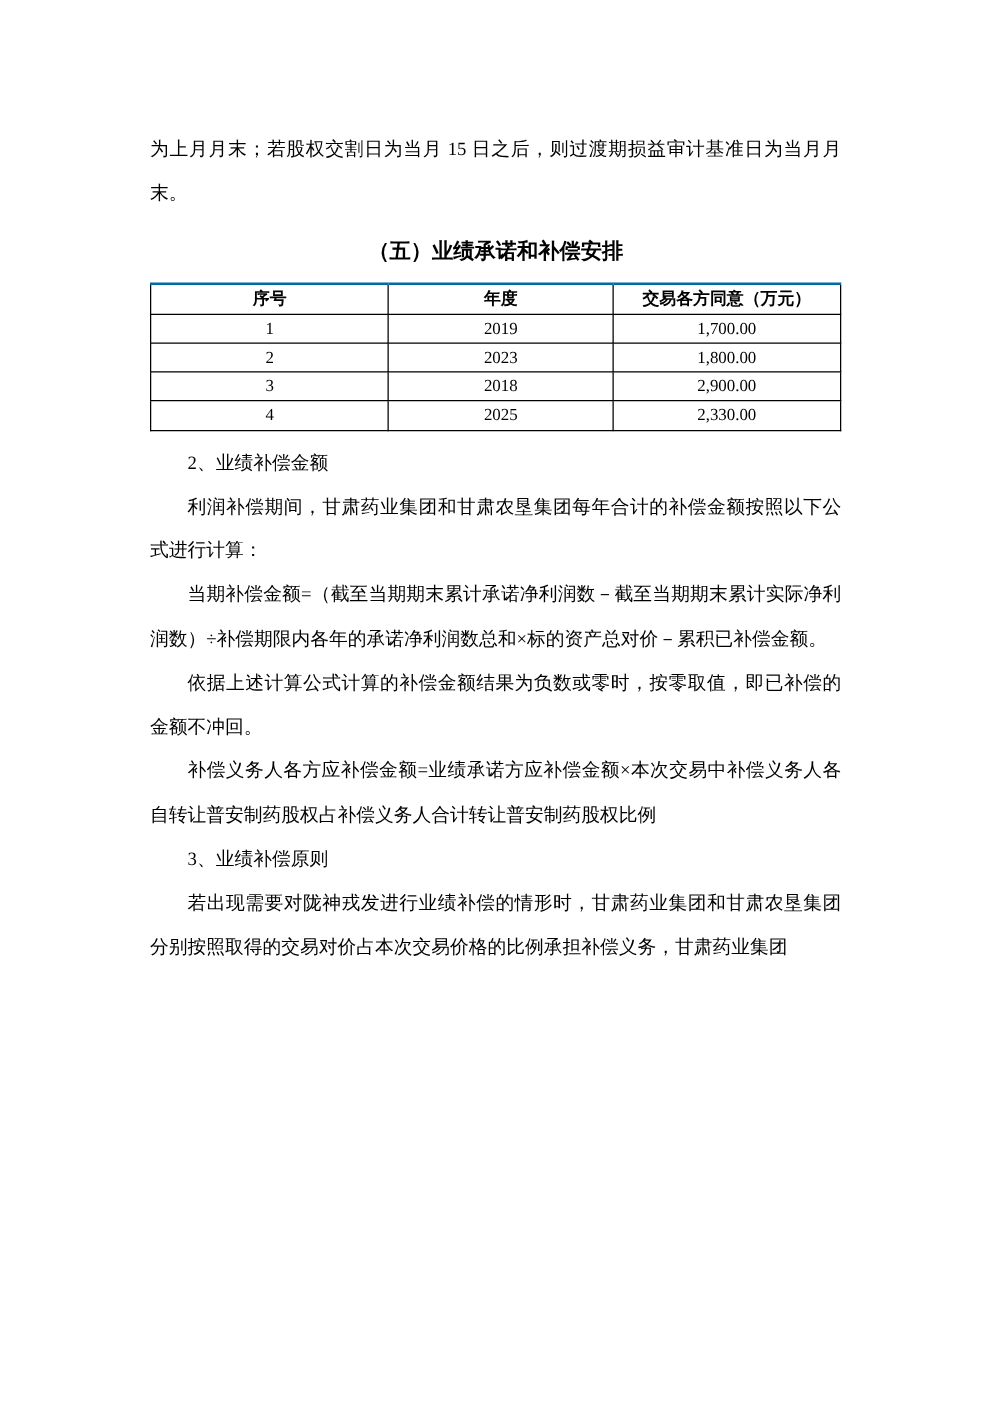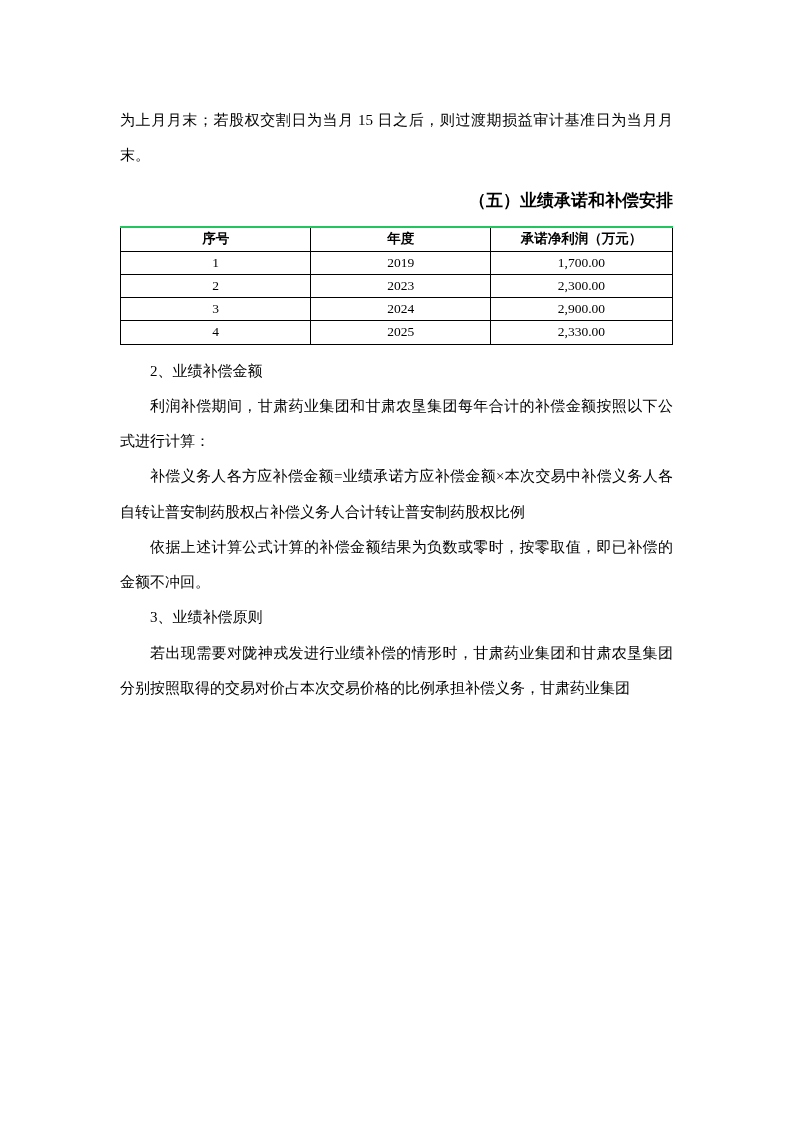--- a/index.html
+++ b/index.html
@@ -28,21 +28,21 @@
   }
   .para.no-indent {
     text-indent: 0;
   }
   .heading {
     font-family: "Liberation Sans", "DejaVu Sans", sans-serif;
     font-size: 17px;
     font-weight: 700;
     margin: 13px 0 11px 0;
     line-height: 1.7;
-    text-align: right;
+    text-align: center;
   }
   .subhead {
     margin: 0;
     text-indent: 2em;
     line-height: 2.35;
     text-align: justify;
   }
   table.commit-table {
     width: 100%;
     border-collapse: collapse;
@@ -52,21 +52,21 @@
   table.commit-table th,
   table.commit-table td {
     border: 1px solid #000000;
     text-align: center;
     vertical-align: middle;
     padding: 1px 4px;
     height: 20px;
     line-height: 1.5;
   }
   table.commit-table thead th {
-    border-top: 2px solid #22c55e;
+    border-top: 2px solid #0369a1;
     font-weight: 700;
     font-size: 13.5px;
   }
   col.c1 { width: 34.5%; }
   col.c2 { width: 32.5%; }
   col.c3 { width: 33%; }
   .page-number {
     position: absolute;
     bottom: 68px;
     left: 0;
@@ -90,55 +90,56 @@
   <table class="commit-table">
     <colgroup>
       <col class="c1">
         <col class="c2">
         <col class="c3">
     </colgroup>
     <thead>
       <tr>
         <th>序号</th>
         <th>年度</th>
-        <th>承诺净利润（万元）</th>
+        <th>交易各方同意（万元）</th>
       </tr>
     </thead>
     <tbody>
       <tr>
         <td>1</td>
         <td>2019</td>
         <td>1,700.00</td>
       </tr>
       <tr>
         <td>2</td>
         <td>2023</td>
-        <td>2,300.00</td>
+        <td>1,800.00</td>
       </tr>
       <tr>
         <td>3</td>
-        <td>2024</td>
+        <td>2018</td>
         <td>2,900.00</td>
       </tr>
       <tr>
         <td>4</td>
         <td>2025</td>
         <td>2,330.00</td>
       </tr>
     </tbody>
   </table>
 
 
   <p class="subhead">2、业绩补偿金额</p>
 
   <p class="para">利润补偿期间，甘肃药业集团和甘肃农垦集团每年合计的补偿金额按照以下公式进行计算：</p>
 
+  <p class="para">当期补偿金额=（截至当期期末累计承诺净利润数－截至当期期末累计实际净利润数）÷补偿期限内各年的承诺净利润数总和×标的资产总对价－累积已补偿金额。</p>
+
+  <p class="para">依据上述计算公式计算的补偿金额结果为负数或零时，按零取值，即已补偿的金额不冲回。</p>
 
   <p class="para">补偿义务人各方应补偿金额=业绩承诺方应补偿金额×本次交易中补偿义务人各自转让普安制药股权占补偿义务人合计转让普安制药股权比例</p>
-
-  <p class="para">依据上述计算公式计算的补偿金额结果为负数或零时，按零取值，即已补偿的金额不冲回。</p>
 
   <p class="subhead">3、业绩补偿原则</p>
 
   <p class="para">若出现需要对陇神戎发进行业绩补偿的情形时，甘肃药业集团和甘肃农垦集团分别按照取得的交易对价占本次交易价格的比例承担补偿义务，甘肃药业集团</p>
 
 
 </div>
 
 </body></html>

